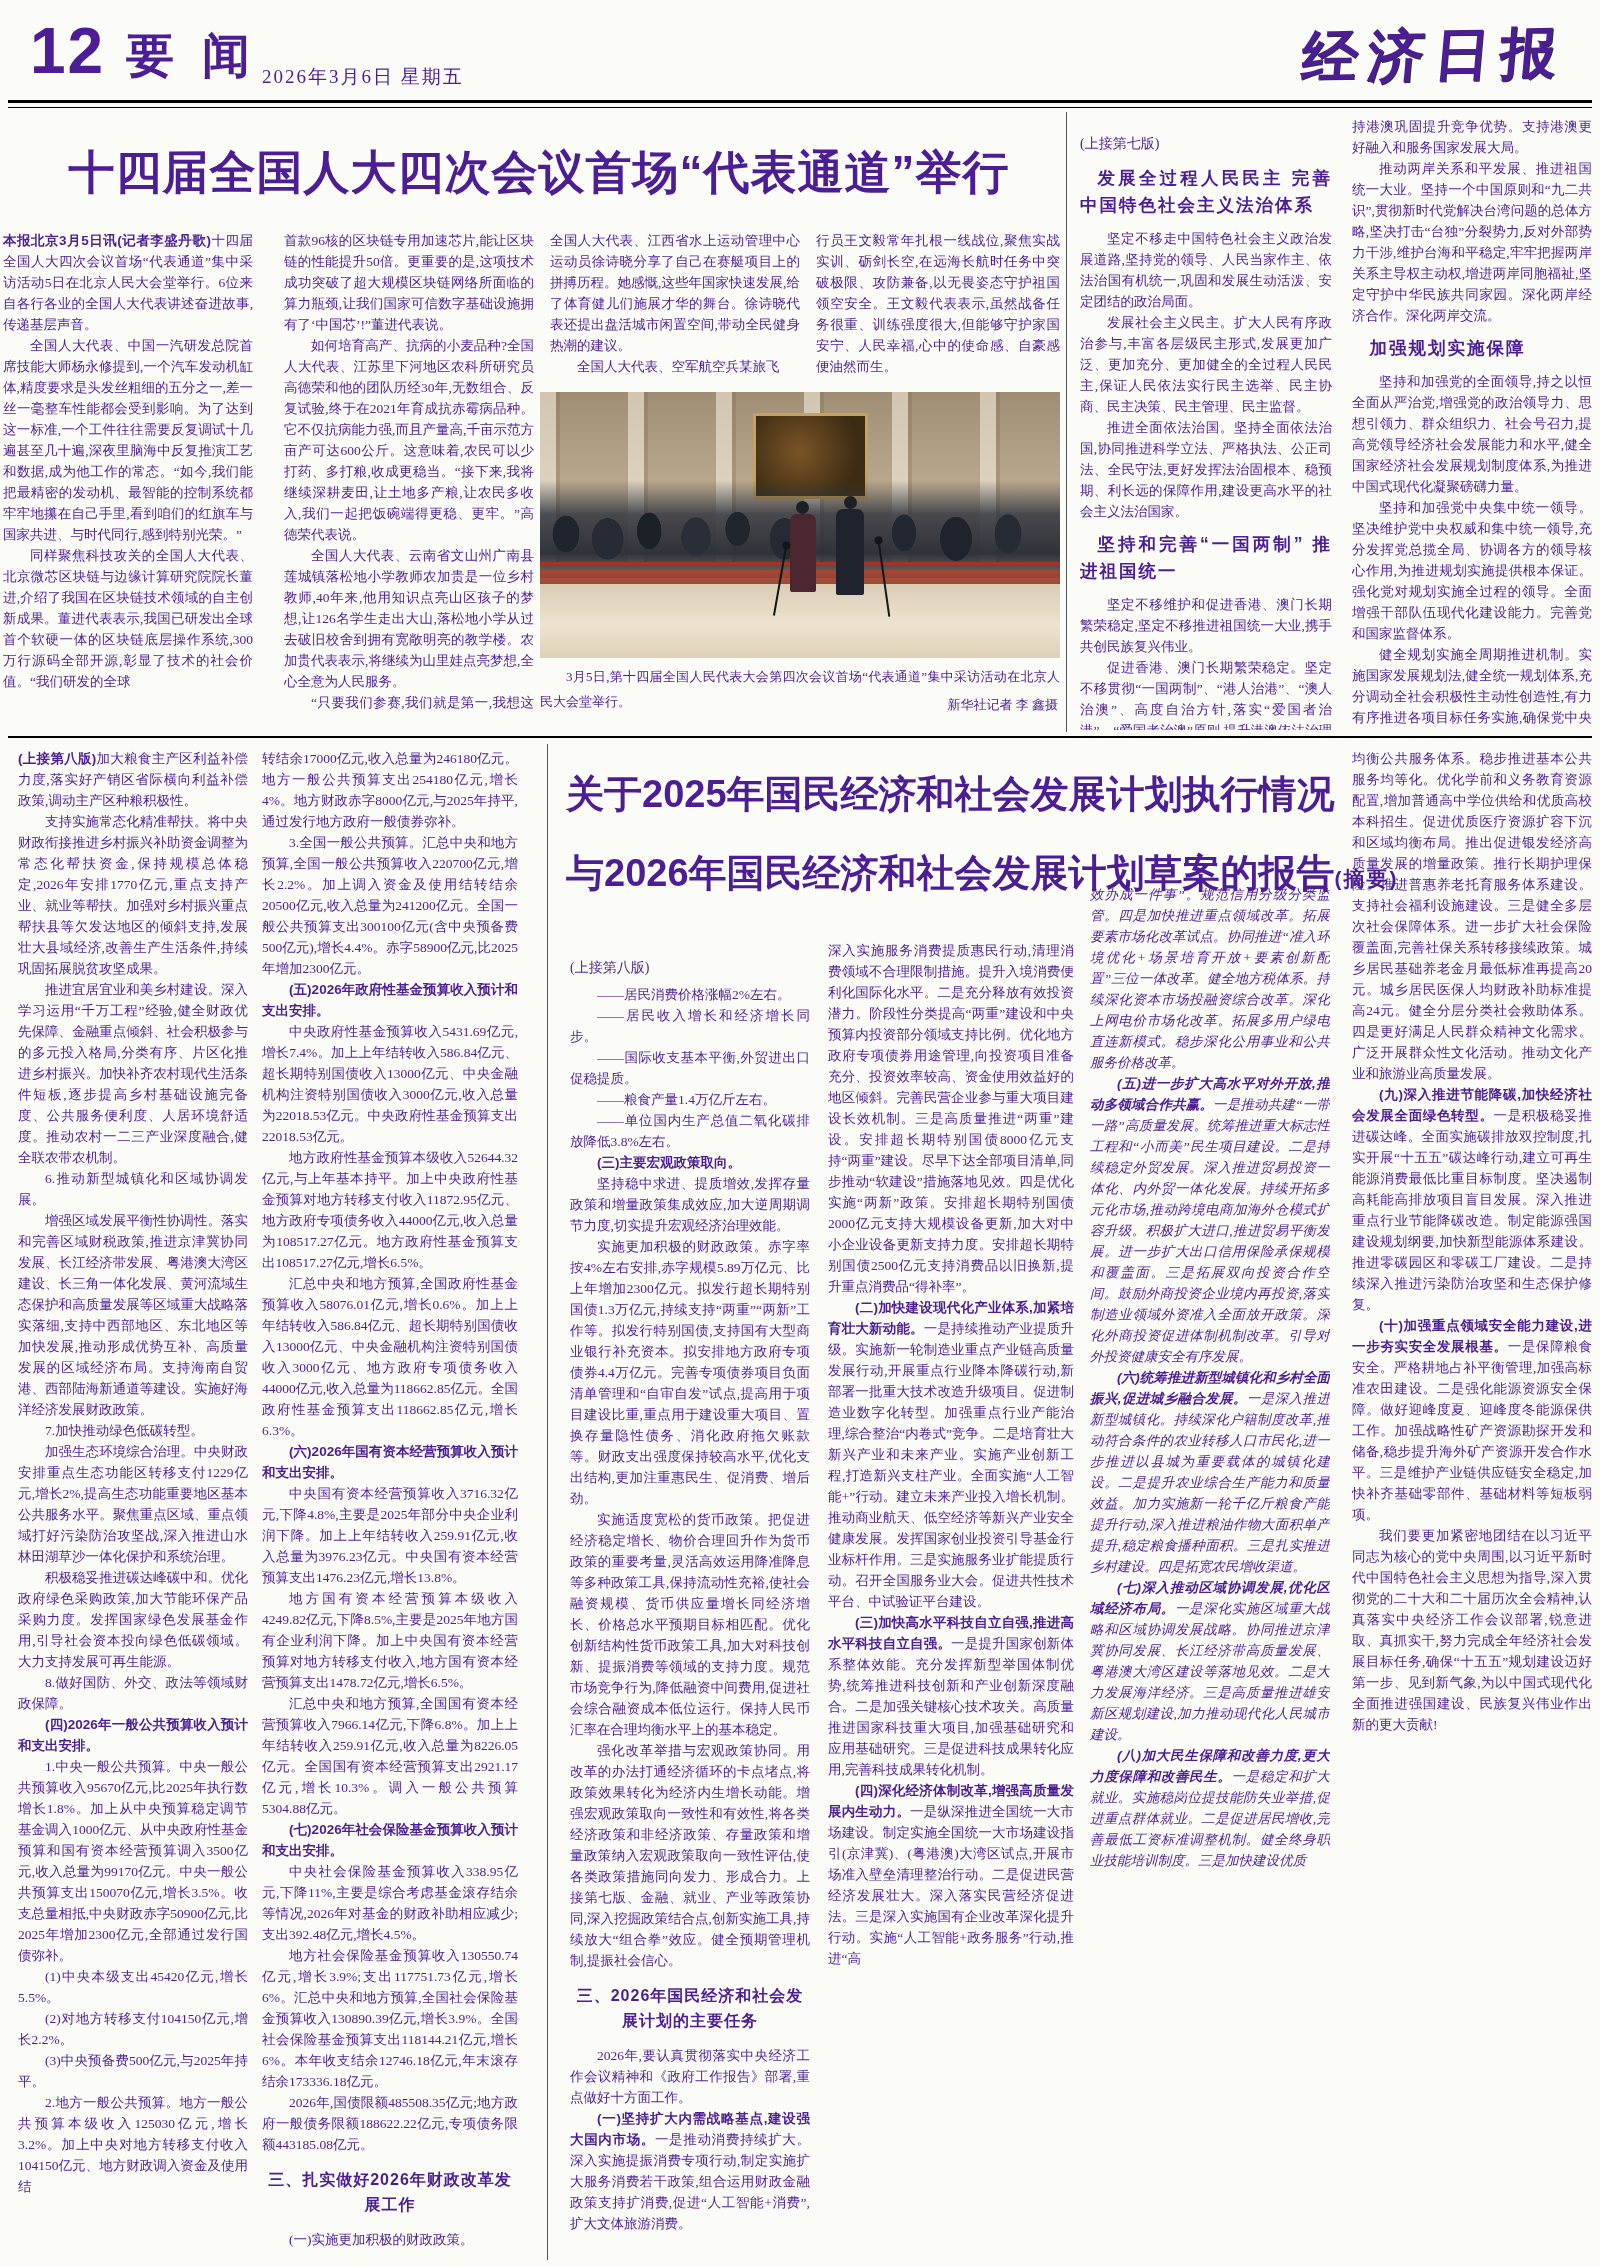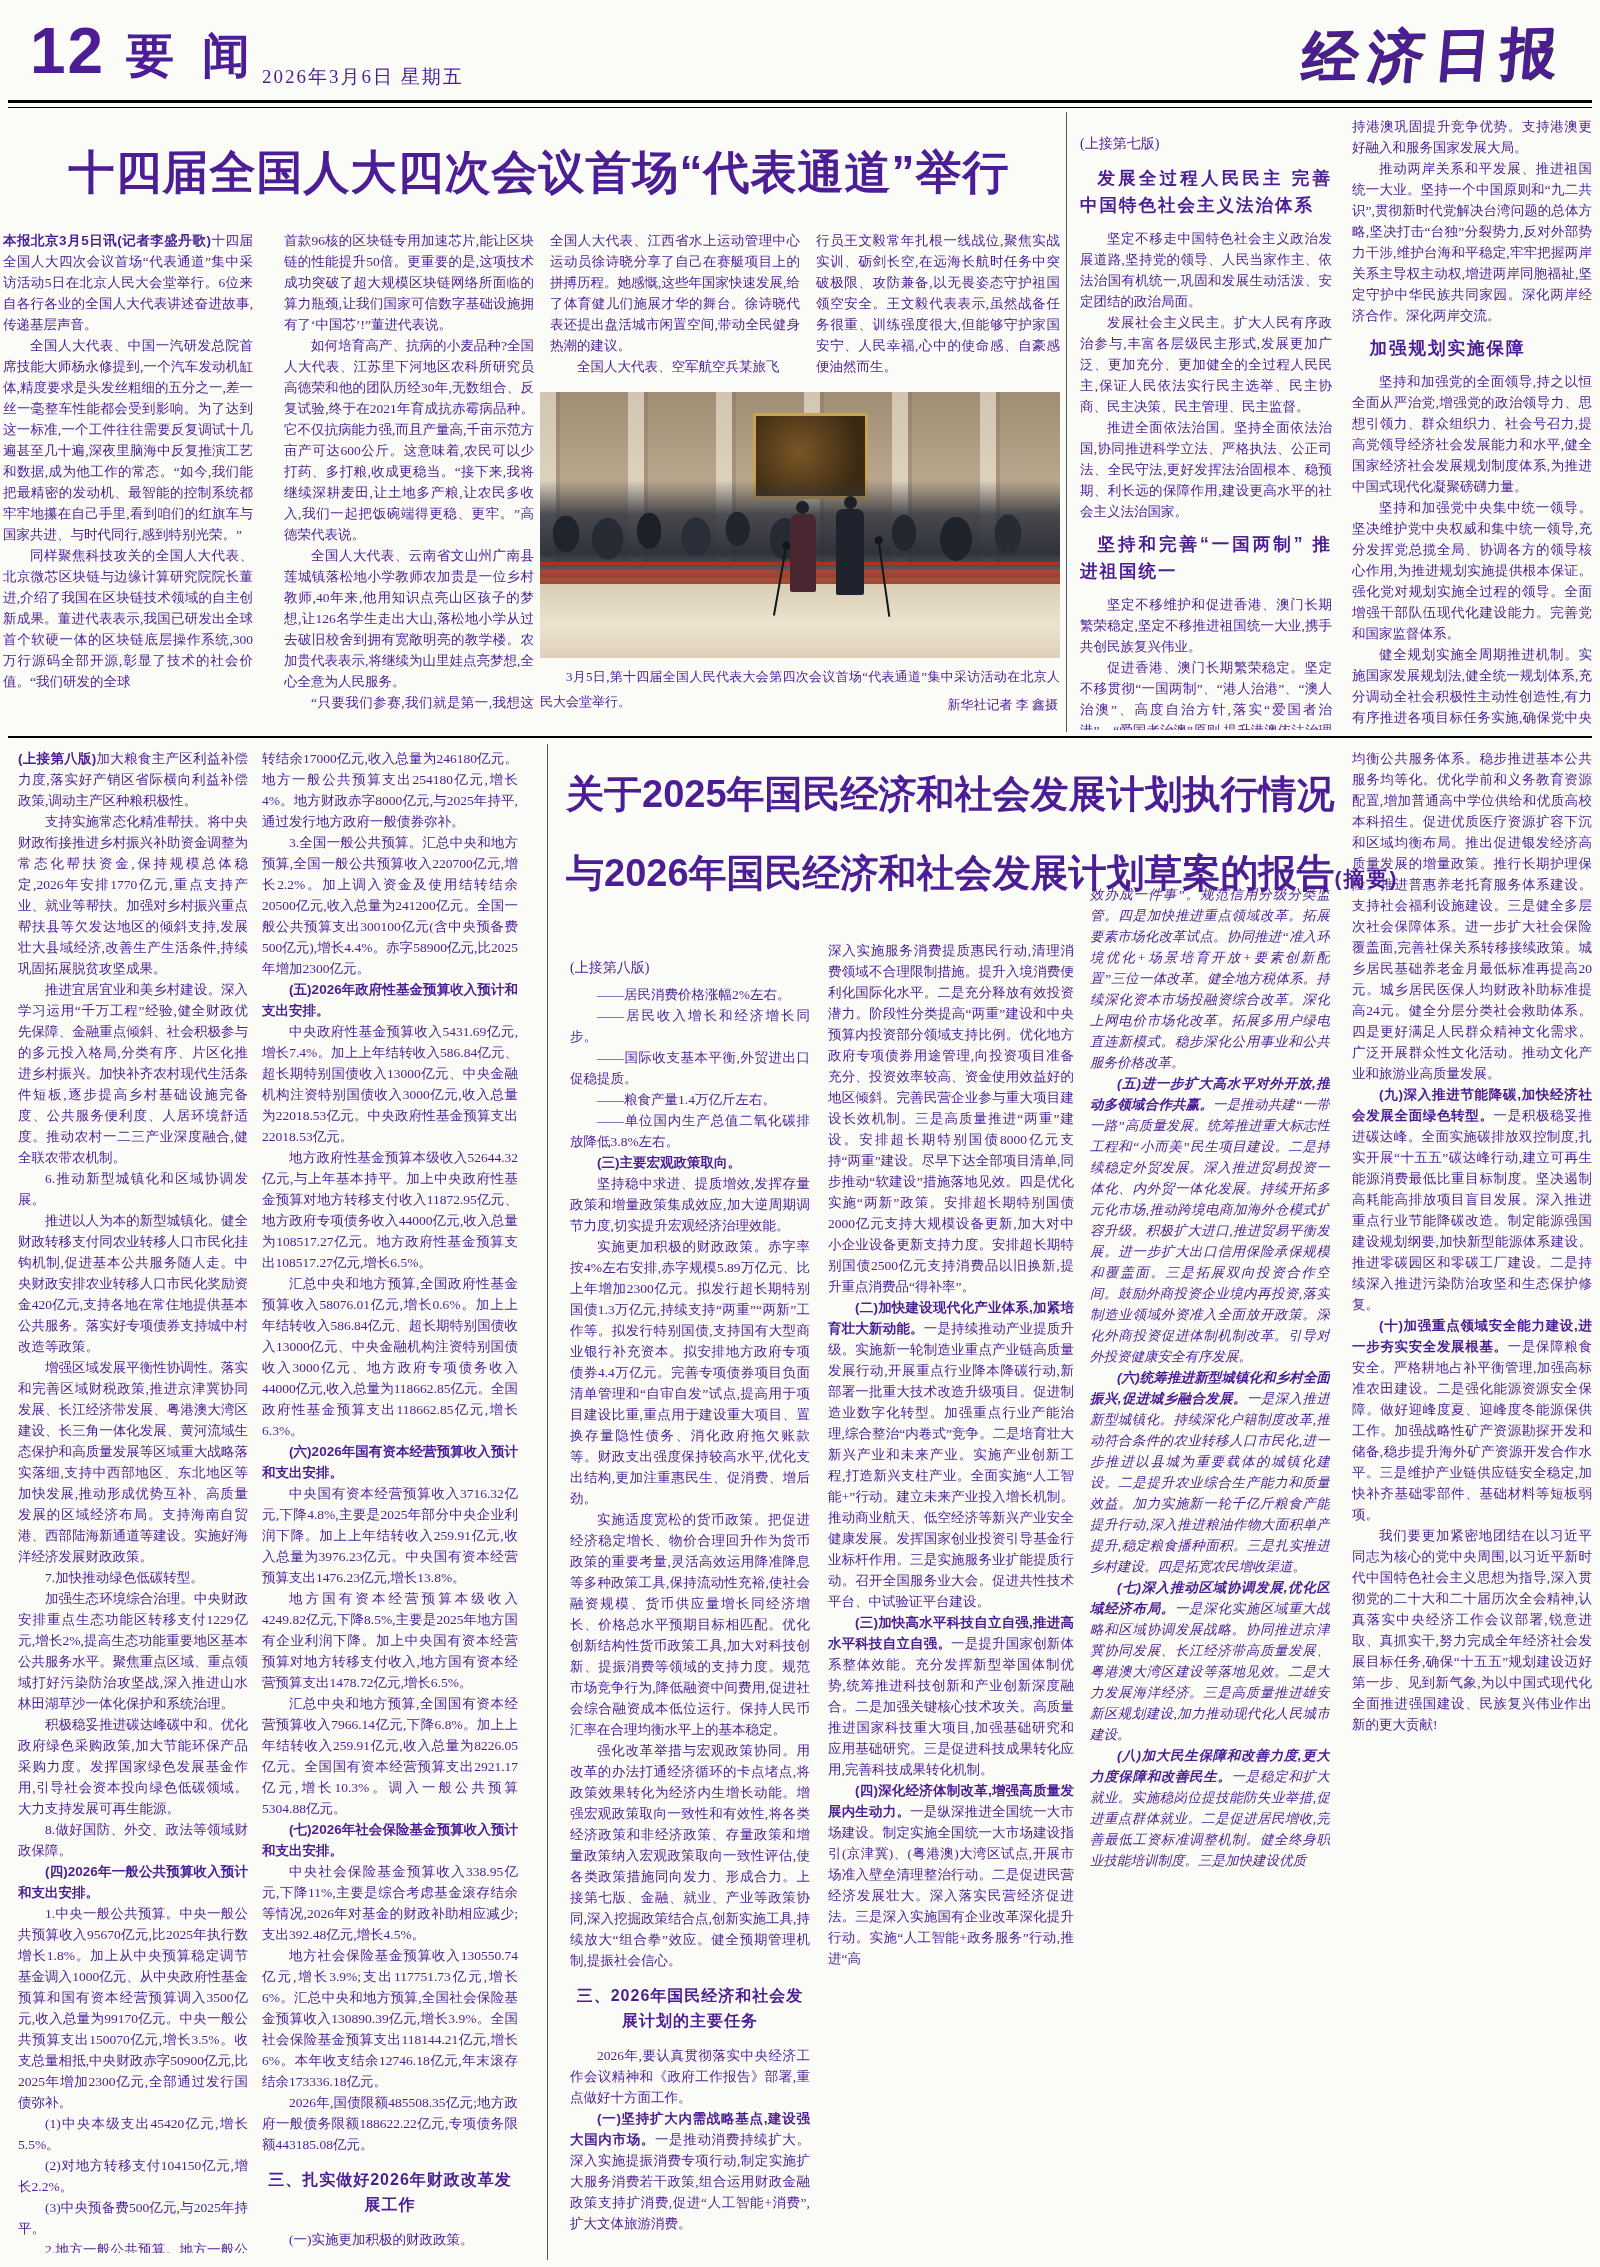--- a/index.html
+++ b/index.html
@@ -149,21 +149,20 @@
       <p>健全规划实施全周期推进机制。实施国家发展规划法,健全统一规划体系,充分调动全社会积极性主动性创造性,有力有序推进各项目标任务实施,确保党中央决策部署落到实处。形成统一规划体系合力。分类推进规划任务落实。强化政策协同保障。加强规划实施监测评估和监督。</p>
     </div>
 
   <div class="midrule"></div>
 
   <div class="col" style="left:18px;top:748px;width:230px;height:1505px;">
       <p class="noind"><b>(上接第八版)</b>加大粮食主产区利益补偿力度,落实好产销区省际横向利益补偿政策,调动主产区种粮积极性。</p>
       <p>支持实施常态化精准帮扶。将中央财政衔接推进乡村振兴补助资金调整为常态化帮扶资金,保持规模总体稳定,2026年安排1770亿元,重点支持产业、就业等帮扶。加强对乡村振兴重点帮扶县等欠发达地区的倾斜支持,发展壮大县域经济,改善生产生活条件,持续巩固拓展脱贫攻坚成果。</p>
       <p>推进宜居宜业和美乡村建设。深入学习运用“千万工程”经验,健全财政优先保障、金融重点倾斜、社会积极参与的多元投入格局,分类有序、片区化推进乡村振兴。加快补齐农村现代生活条件短板,逐步提高乡村基础设施完备度、公共服务便利度、人居环境舒适度。推动农村一二三产业深度融合,健全联农带农机制。</p>
       <p>6.推动新型城镇化和区域协调发展。</p>
-      <p>推进以人为本的新型城镇化。健全财政转移支付同农业转移人口市民化挂钩机制,促进基本公共服务随人走。中央财政安排农业转移人口市民化奖励资金420亿元,支持各地在常住地提供基本公共服务。落实好专项债券支持城中村改造等政策。</p>
       <p>增强区域发展平衡性协调性。落实和完善区域财税政策,推进京津冀协同发展、长江经济带发展、粤港澳大湾区建设、长三角一体化发展、黄河流域生态保护和高质量发展等区域重大战略落实落细,支持中西部地区、东北地区等加快发展,推动形成优势互补、高质量发展的区域经济布局。支持海南自贸港、西部陆海新通道等建设。实施好海洋经济发展财政政策。</p>
       <p>7.加快推动绿色低碳转型。</p>
       <p>加强生态环境综合治理。中央财政安排重点生态功能区转移支付1229亿元,增长2%,提高生态功能重要地区基本公共服务水平。聚焦重点区域、重点领域打好污染防治攻坚战,深入推进山水林田湖草沙一体化保护和系统治理。</p>
       <p>积极稳妥推进碳达峰碳中和。优化政府绿色采购政策,加大节能环保产品采购力度。发挥国家绿色发展基金作用,引导社会资本投向绿色低碳领域。大力支持发展可再生能源。</p>
       <p>8.做好国防、外交、政法等领域财政保障。</p>
       <p><b>(四)2026年一般公共预算收入预计和支出安排。</b></p>
       <p>1.中央一般公共预算。中央一般公共预算收入95670亿元,比2025年执行数增长1.8%。加上从中央预算稳定调节基金调入1000亿元、从中央政府性基金预算和国有资本经营预算调入3500亿元,收入总量为99170亿元。中央一般公共预算支出150070亿元,增长3.5%。收支总量相抵,中央财政赤字50900亿元,比2025年增加2300亿元,全部通过发行国债弥补。</p>
       <p>(1)中央本级支出45420亿元,增长5.5%。</p>
       <p>(2)对地方转移支付104150亿元,增长2.2%。</p>
       <p>(3)中央预备费500亿元,与2025年持平。</p>

